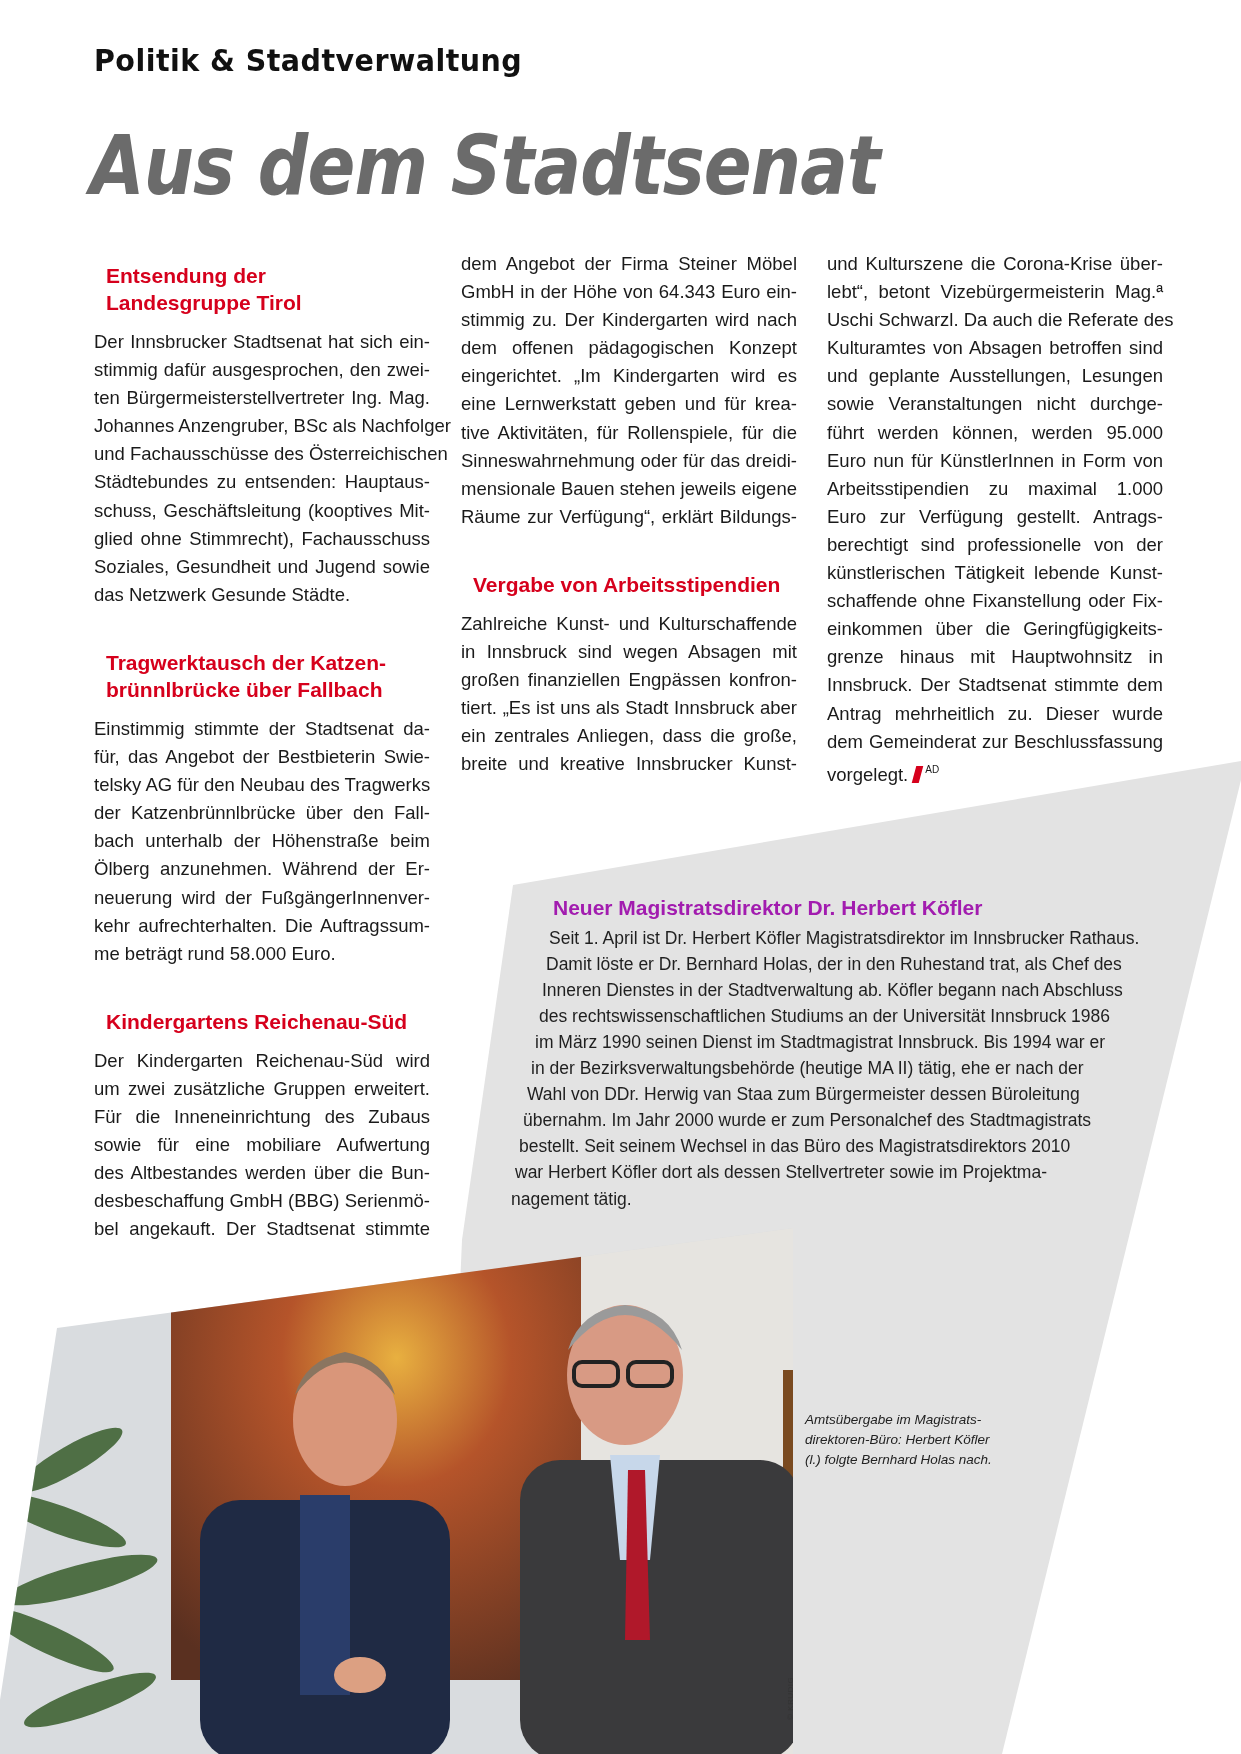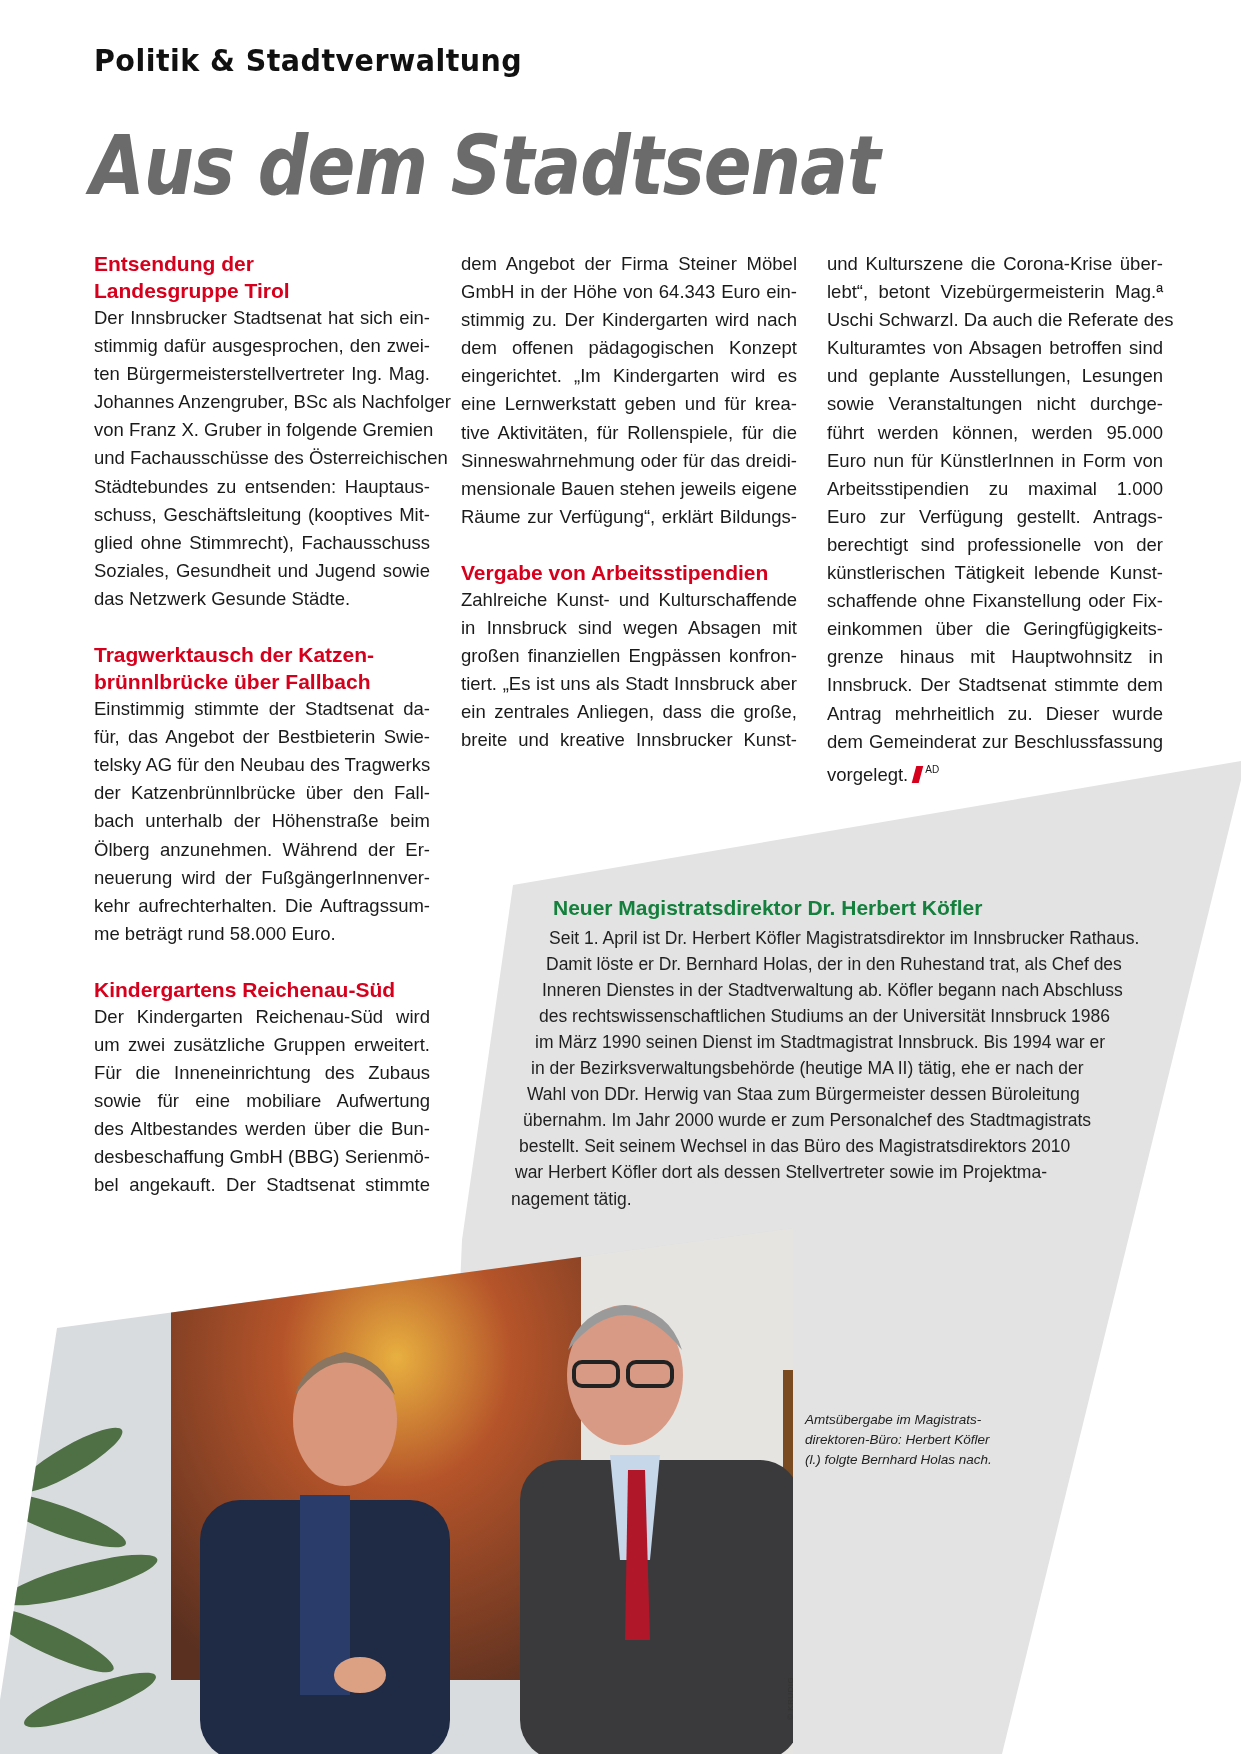--- a/index.html
+++ b/index.html
@@ -5,31 +5,31 @@
   html, body { margin:0; padding:0; }
   body { width:1241px; height:1754px; position:relative; overflow:hidden; background:#ffffff;
          font-family:"Liberation Sans", sans-serif; color:#1a1a1a; }
   .abs { position:absolute; }
   .section-label { left:94px; top:42px; font-size:31px; font-weight:bold; color:#111; letter-spacing:0.5px;
                    font-family:"DejaVu Sans", sans-serif; transform:scaleX(0.92); transform-origin:left top; }
   .page-title { left:90px; top:118px; font-size:82px; font-weight:bold; font-style:italic; color:#6b6b6b;
                 font-family:"DejaVu Sans", sans-serif; letter-spacing:-1px; transform:scaleX(0.86); transform-origin:left top; white-space:nowrap; }
   .col { position:absolute; width:336px; font-size:18.5px; line-height:28.1px; }
   .col p { margin:0; text-align:justify; }
-  .col h3 { margin:0; color:#d6001c; font-size:21px; line-height:27px; font-weight:bold; }
+  .col h3 { margin:12px; color:#d6001c; font-size:21px; line-height:27px; font-weight:bold; }
   .gap { height:28px; }
   .col1 { left:94px; top:250px; }
   .col2 { left:461px; top:250px; }
   .col3 { left:827px; top:250px; }
   .line { display:block; text-align:justify; text-align-last:justify; white-space:nowrap; }
   .line.last { text-align-last:left; }
   .endmark { display:inline-block; width:7px; height:17px; background:#d6001c; transform:skewX(-15deg); margin-left:6px; vertical-align:-2px; }
   .author { font-size:10px; vertical-align:8px; margin-left:4px; }
   .grayband { left:0; top:0; width:1241px; height:1754px; }
-  .box-title { left:553px; top:896px; color:#15803d; font-size:21px; font-weight:bold; white-space:nowrap; }
+  .box-title { left:553px; top:896px; color:#a21caf; font-size:21px; font-weight:bold; white-space:nowrap; }
   .box-body { font-size:17.5px; line-height:25.9px; white-space:nowrap; color:#1f1f1f; }
   .caption { left:805px; top:1410px; font-size:13.5px; line-height:20px; font-style:italic; color:#222; }
   .credit { left:786px; top:1720px; font-size:8px; color:#333; transform:rotate(-90deg); transform-origin:left top; white-space:nowrap; letter-spacing:0.5px; }
 </style>
 </head>
 <body>
 
 <svg class="abs grayband" viewBox="0 0 1241 1754" width="1241" height="1754">
   <polygon points="513,885 1241,761 1241,780 1002,1754 440,1754 462,1240" fill="#e3e3e3"></polygon>
 </svg>
@@ -83,21 +83,20 @@
   <div>
     <h3>
       <span class="line last">Entsendung der</span>
       <span class="line last">Landesgruppe Tirol</span>
     </h3>
     <p>
       <span class="line">Der Innsbrucker Stadtsenat hat sich ein-</span>
       <span class="line">stimmig dafür ausgesprochen, den zwei-</span>
       <span class="line">ten Bürgermeisterstellvertreter Ing. Mag.</span>
       <span class="line">Johannes Anzengruber, BSc als Nachfolger</span>
-      <span class="line">von Franz X. Gruber in folgende Gremien</span>
       <span class="line">und Fachausschüsse des Österreichischen</span>
       <span class="line">Städtebundes zu entsenden: Hauptaus-</span>
       <span class="line">schuss, Geschäftsleitung (kooptives Mit-</span>
       <span class="line">glied ohne Stimmrecht), Fachausschuss</span>
       <span class="line">Soziales, Gesundheit und Jugend sowie</span>
       <span class="line last">das Netzwerk Gesunde Städte.</span>
     </p>
   </div>
   <div class="gap"></div>
   <div>

